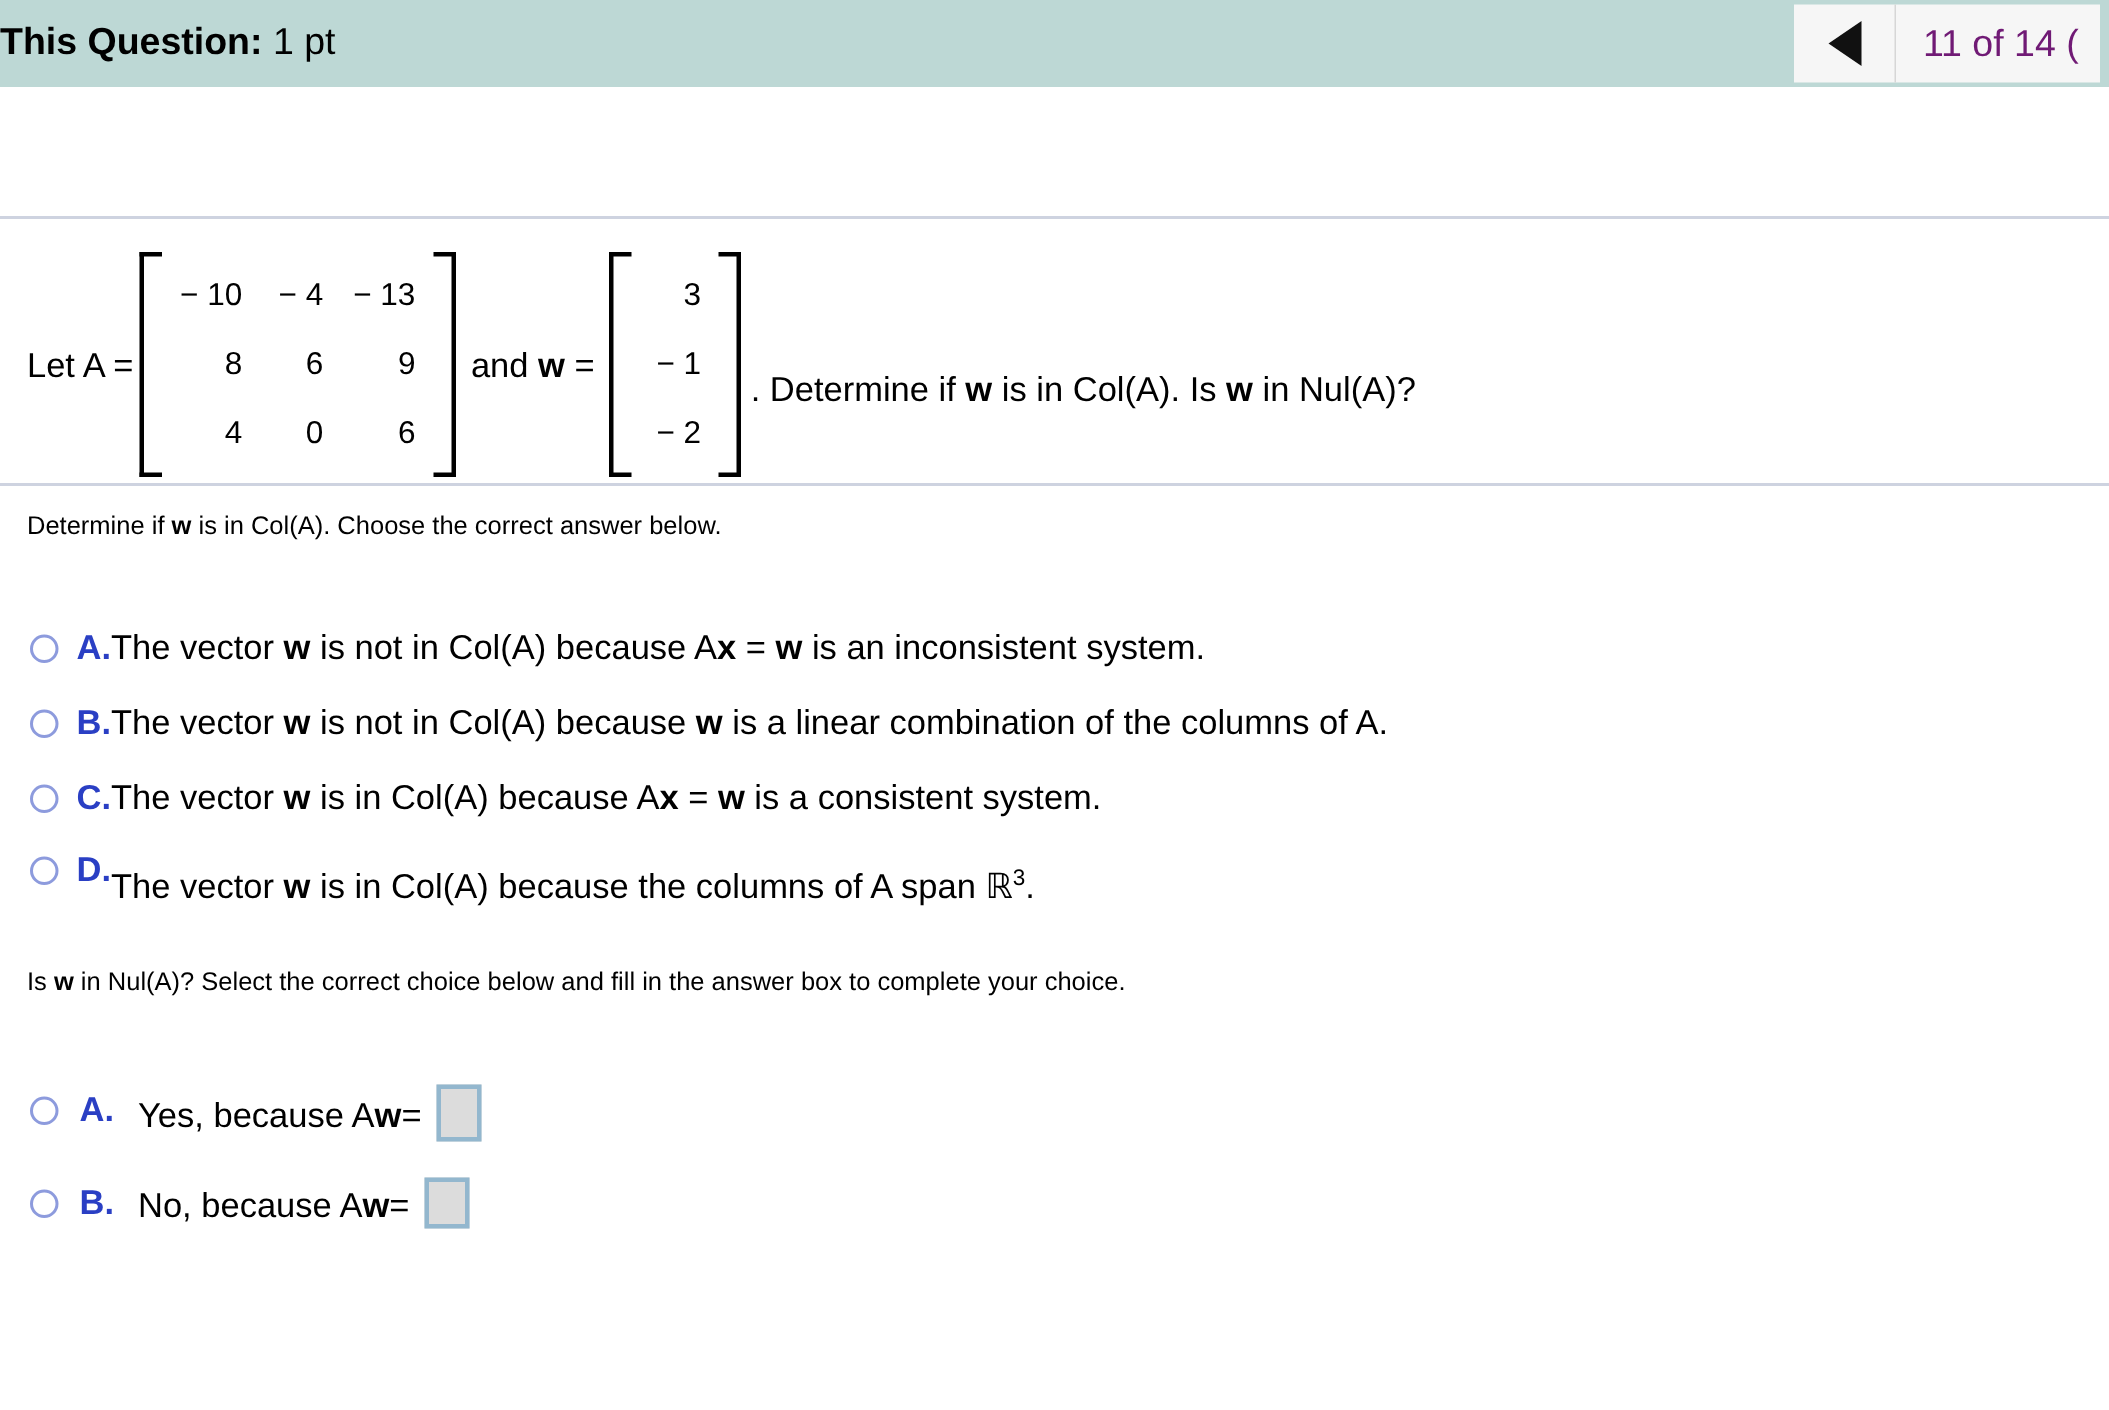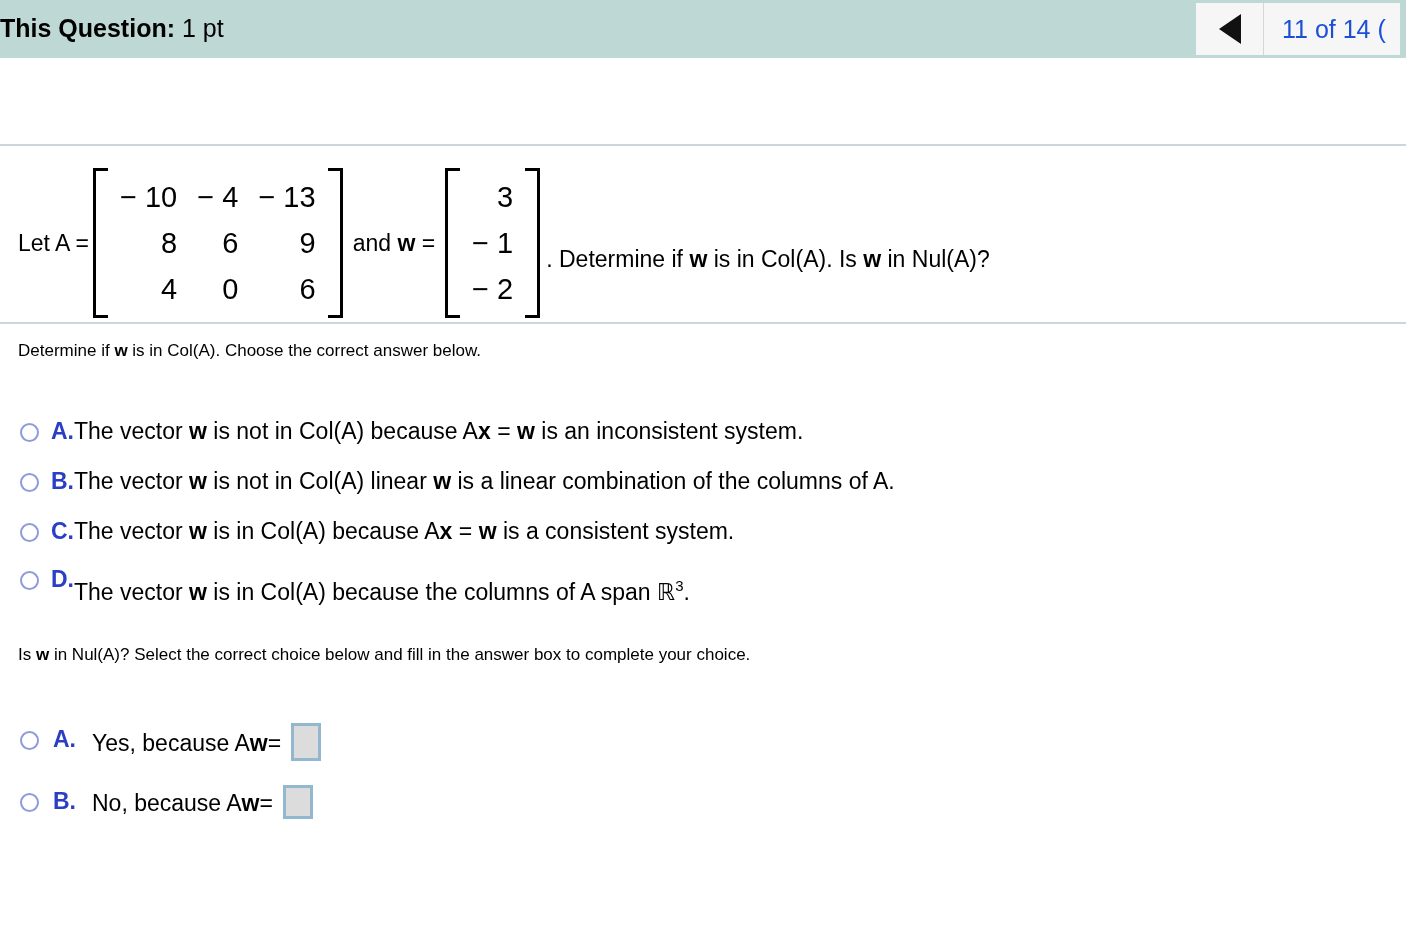--- a/index.html
+++ b/index.html
@@ -65,21 +65,21 @@
     border-top: 15px solid transparent;
     border-bottom: 15px solid transparent;
     border-right: 22px solid #111111;
   }
   #page-counter {
     background: #f6f6f6;
     display: flex;
     align-items: center;
     padding: 0 14px 0 18px;
     font-size: 25px;
-    color: #1d4ed8;
+    color: #701a75;
     white-space: nowrap;
   }
 
   
   .divider {
     position: absolute;
     left: 0;
     width: 1406px;
     height: 2px;
     background: #ced3e0;
@@ -121,21 +121,21 @@
     border-bottom: 3px solid #000;
   }
   .matrix-grid {
     display: grid;
     padding: 6px 2px;
   }
   .matrix-grid.cols3 { grid-template-columns: repeat(3, auto); }
   .matrix-grid.cols1 { grid-template-columns: auto; }
   .matrix-cell {
     text-align: right;
-    font-size: 29px;
+    font-size: 21px;
     line-height: 46px;
     padding: 0 10px;
     min-width: 34px;
   }
 
   .bold-var { font-weight: bold; }
 
   
   .prompt {
     position: absolute;
@@ -269,21 +269,21 @@
 
 <div class="choice" id="choice-a1">
   <span class="radio"></span>
   <span class="choice-letter">A.</span>
   <span class="choice-text"><span>The vector </span><span class="bold-var">w</span><span> is not in Col(A) because A</span><span class="bold-var">x</span><span> = </span><span class="bold-var">w</span><span> is an inconsistent system.</span></span>
 </div>
 
 <div class="choice" id="choice-b1">
   <span class="radio"></span>
   <span class="choice-letter">B.</span>
-  <span class="choice-text"><span>The vector </span><span class="bold-var">w</span><span> is not in Col(A) linear </span><span class="bold-var">w</span><span> is a linear combination of the columns of A.</span></span>
+  <span class="choice-text"><span>The vector </span><span class="bold-var">w</span><span> is not in Col(A) because </span><span class="bold-var">w</span><span> is a linear combination of the columns of A.</span></span>
 </div>
 
 <div class="choice" id="choice-c1">
   <span class="radio"></span>
   <span class="choice-letter">C.</span>
   <span class="choice-text"><span>The vector </span><span class="bold-var">w</span><span> is in Col(A) because A</span><span class="bold-var">x</span><span> = </span><span class="bold-var">w</span><span> is a consistent system.</span></span>
 </div>
 
 <div class="choice" id="choice-d1">
   <span class="radio"></span>

